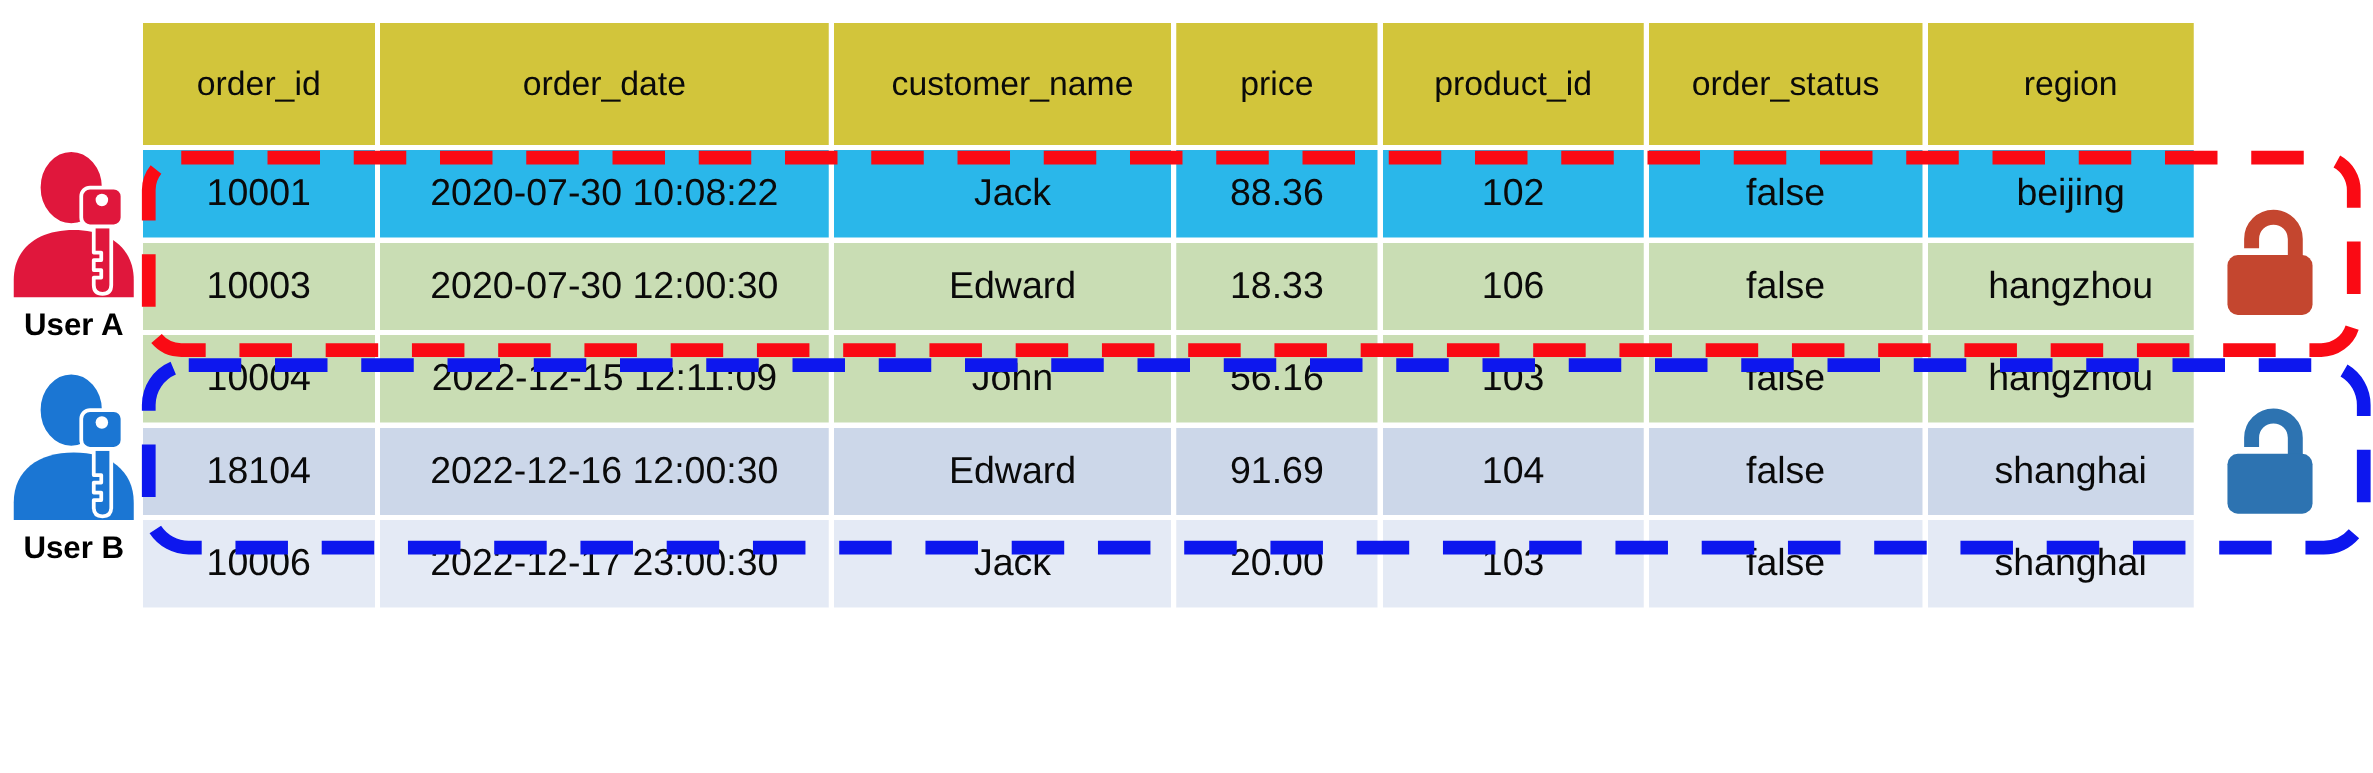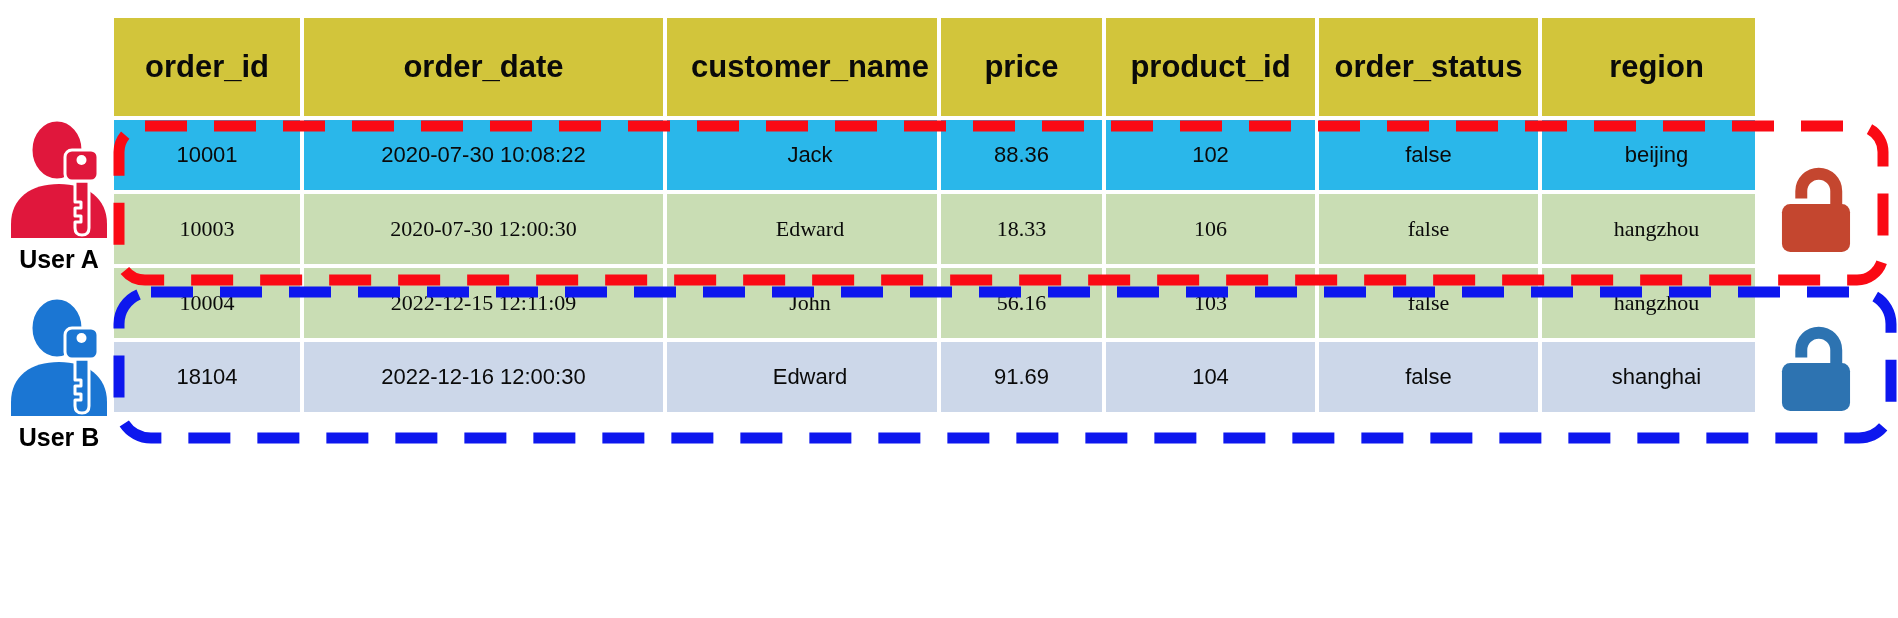--- a/index.html
+++ b/index.html
@@ -10,28 +10,28 @@
     color:var(--text, #0a0a0a);
   }
 
   
   table.grid {
     position:absolute; left:110px; top:14px;
     border-collapse:collapse; table-layout:fixed;
   }
   table.grid th, table.grid td {
     border:4px solid #ffffff;
-    font-size:22px; text-align:center;
+    font-size:30px; text-align:center;
     overflow:hidden; white-space:nowrap;
   }
   table.grid thead tr { height:102px; }
   table.grid tbody tr { height:74px; }
-  table.grid th { background:var(--header-bg); font-weight:bold; font-size:31px; }
+  table.grid th { background:var(--header-bg); font-weight:normal; font-size:27px; }
   tr.row-user-a   td { background:var(--user-a-row-bg); }
-  tr.row-user-b   td { background:var(--user-b-row-bg);font-family:Liberation Serif, serif; }
+  tr.row-user-b   td { background:var(--user-b-row-bg); }
   tr.row-plain-dark  td { background:var(--row5-bg); }
   tr.row-plain-light td { background:var(--row6-bg); }
   table.grid .col2, table.grid .col6 { text-align:center; padding-left:17px; }
 
   
   .user-badge { position:absolute; width:110px; text-align:center; }
   .user-badge .label { display:block; margin-top:3px; font-size:25px; font-weight:bold; color:#000; }
   #user-a { left:4px; top:114px; }
   #user-b { left:4px; top:292px; }
 
@@ -116,20 +116,29 @@
         </tr>
         <tr class="row-plain-dark">
           <td class="col0">18104</td>
           <td class="col1">2022-12-16 12:00:30</td>
           <td class="col2">Edward</td>
           <td class="col3">91.69</td>
           <td class="col4">104</td>
           <td class="col5">false</td>
           <td class="col6">shanghai</td>
         </tr>
+        <tr class="row-plain-light">
+          <td class="col0">10006</td>
+          <td class="col1">2022-12-17 23:00:30</td>
+          <td class="col2">Jack</td>
+          <td class="col3">20.00</td>
+          <td class="col4">103</td>
+          <td class="col5">false</td>
+          <td class="col6">shanghai</td>
+        </tr>
       </tbody>
   </table>
 
   <svg class="overlay" style="left:112px; top:119px;" width="1778" height="168">
     <rect x="7" y="7" width="1764" height="154" rx="26" fill="none" style="stroke:var(--red-dash)" stroke-width="11" stroke-dasharray="42 27"></rect>
   </svg>
 
   <svg class="overlay" style="left:112px; top:285px;" width="1786" height="160">
     <rect x="7" y="7" width="1772" height="146" rx="32" fill="none" style="stroke:var(--blue-dash)" stroke-width="11" stroke-dasharray="42 27"></rect>
   </svg>

